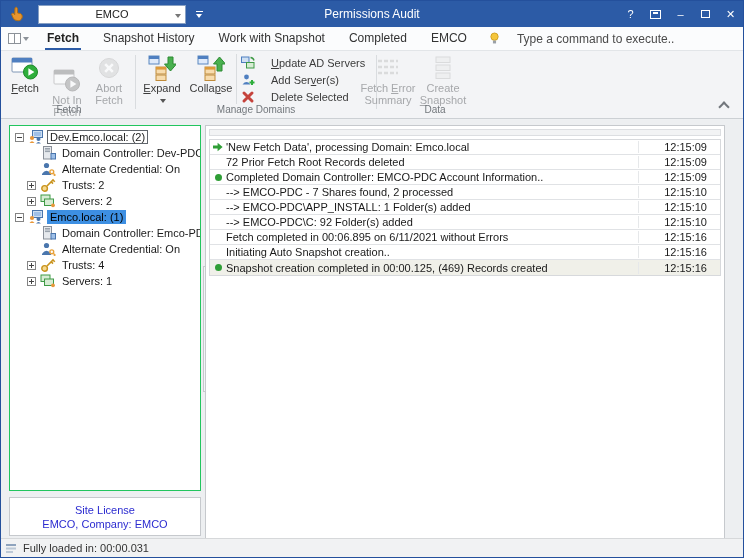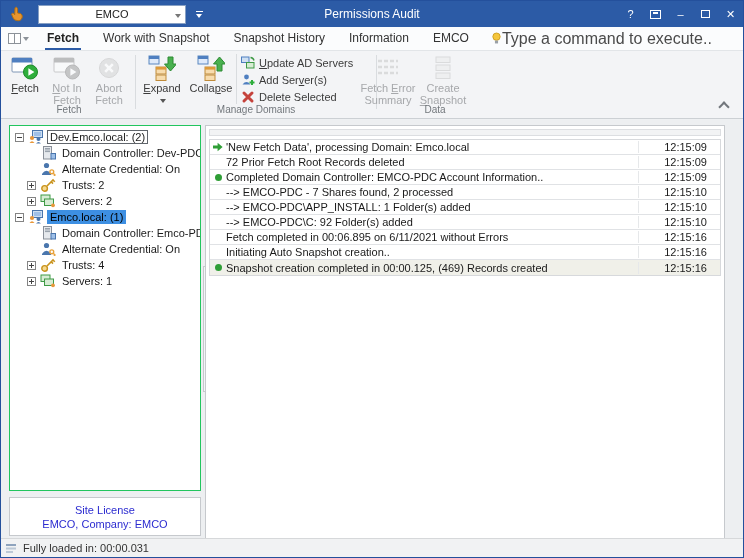--- a/index.html
+++ b/index.html
@@ -29,38 +29,38 @@
   
   .tabrow{ position:absolute; top:26px; left:0; right:0; height:24px; background:#fbfcfd;
            border-bottom:1px solid #e2e5e8; display:flex; align-items:center;}
   .ribbon-opt{ width:34px; display:flex; align-items:center; justify-content:center; gap:2px;}
   .ribbon-opt .pagebox{ width:13px; height:11px; border:1px solid #8c9299; position:relative; background:#fff;}
   .ribbon-opt .pagebox::after{ content:''; position:absolute; left:5px; top:0; bottom:0; width:1px; background:#8c9299;}
   .ribbon-opt .tri{ width:0; height:0; border-left:3px solid transparent; border-right:3px solid transparent; border-top:4px solid #8c9299;}
   .tab{ padding:0 2px; margin:0 10px; height:23px; display:flex; align-items:center;
         font-size:12px; color:#333; border-bottom:2px solid transparent; white-space:nowrap;}
   .tab.selected{ font-weight:bold; color:#222; border-bottom:2px solid #2c5ba6;}
-  .cmdbox{ display:flex; align-items:center; gap:0; margin-left:10px; color:#4a4a4a; font-size:16px;}
+  .cmdbox{ display:flex; align-items:center; gap:17px; margin-left:10px; color:#4a4a4a; font-size:12px;}
 
   
   .ribbon{ position:absolute; top:50px; left:0; right:0; height:68px; background:#f3f4f6;
            border-bottom:1px solid #ccd0d4;}
   .rgroup{ position:absolute; top:1px; height:53px; display:flex; align-items:flex-start;}
   .rgroup-label{ position:absolute; top:53px; height:13px; font-size:10px; color:#72777c; text-align:center;}
   .rsep{ position:absolute; top:4px; height:54px; width:1px; background:#d9dcdf;}
   .rbtn{ display:flex; flex-direction:column; align-items:center; padding-top:2px; text-align:center;
          color:#3b3b3b; font-size:11px; line-height:12px; cursor:default;}
   .rbtn .ricon{ height:28px; display:flex; align-items:center; justify-content:center;}
   .rbtn.disabled{ color:#a6a8ab;}
   .rbtn.disabled svg{ filter:grayscale(1) opacity(.45);}
   .mn{ text-decoration:underline;}
   .dd-caret{ display:inline-block; width:0; height:0; margin-left:2px; vertical-align:middle;
              border-left:3px solid transparent; border-right:3px solid transparent; border-top:4px solid #555;}
   .sbtn-col{ display:flex; flex-direction:column; justify-content:flex-start; padding-top:3px; gap:1px;}
-  .sbtn{ display:flex; align-items:center; gap:4px; height:16px; padding:0 4px; color:#3b3b3b; cursor:default; white-space:nowrap;}
+  .sbtn{ display:flex; align-items:center; gap:16px; height:16px; padding:0 4px; color:#3b3b3b; cursor:default; white-space:nowrap;}
   .chevron{ position:absolute; right:14px; top:50px; width:9px; height:7px;}
   .chevron::before{ content:''; position:absolute; left:0; top:2px; width:6px; height:6px;
                     border-left:2px solid #72777c; border-top:2px solid #72777c; transform:rotate(45deg);}
 
   
   .main{ position:absolute; top:119px; left:0; right:0; bottom:19px; background:#edeff1;}
 
   .tree-panel{ position:absolute; left:8px; top:5px; width:192px; height:366px; background:#fff;
                border:1px solid #22c55e; padding-top:3px; overflow:hidden;}
   .trow{ height:16px; display:flex; align-items:center; white-space:nowrap;}
@@ -244,44 +244,44 @@
         </div>
     </div>
   </div>
 
   <div class="tabrow">
     <div class="ribbon-opt">
       <span class="pagebox"></span>
       <span class="tri"></span>
     </div>
     <div class="tab selected">Fetch</div>
+    <div class="tab">Snapshot History</div>
     <div class="tab">Work with Snapshot</div>
-    <div class="tab">Snapshot History</div>
-    <div class="tab">Information</div>
+    <div class="tab">Completed</div>
     <div class="tab">EMCO</div>
     <div class="cmdbox">
       <svg width="11" height="13">
           <use href="#i-bulb"></use>
         </svg>
       <span>Type a command to execute..</span>
     </div>
   </div>
 
   <div class="ribbon">
 
     <div class="rgroup" style="left:4px; width:128px;">
       <div class="rbtn" style="width:40px;">
         <span class="ricon">
             <svg width="28" height="26">
               <use href="#i-window-play"></use>
             </svg>
           </span>
         <span><span></span><span class="mn">F</span><span>etch</span></span>
       </div>
-      <div class="rbtn disabled" style="width:44px;">
+      <div class="rbtn disabled" style="width:44px;margin-top:12px;">
         <span class="ricon">
             <svg width="28" height="26">
               <use href="#i-window-play"></use>
             </svg>
           </span>
         <span><span></span><span class="mn">N</span><span>ot In</span></span>
         <span>Fetch</span>
       </div>
       <div class="rbtn disabled" style="width:40px;">
         <span class="ricon">

